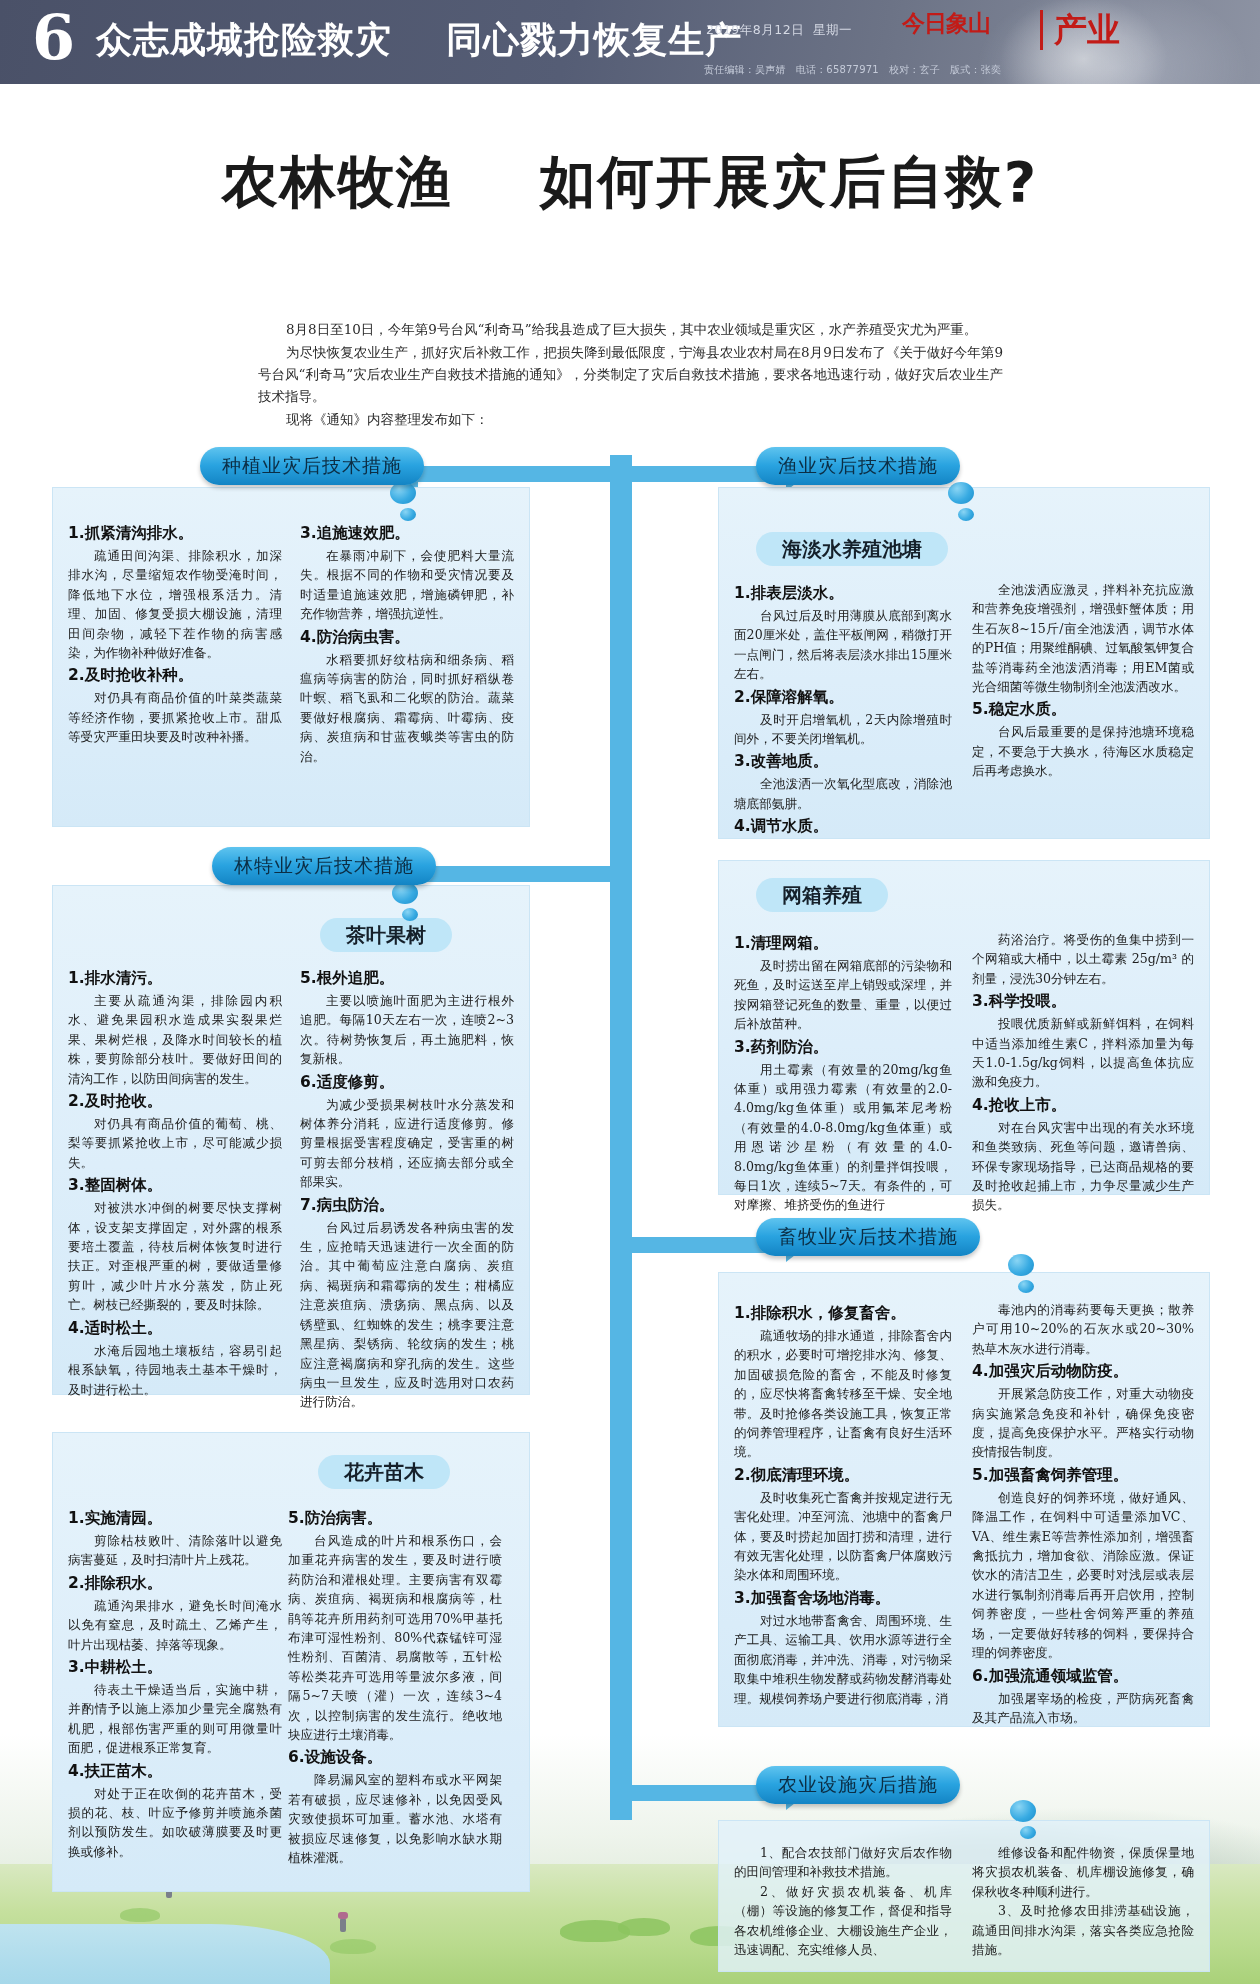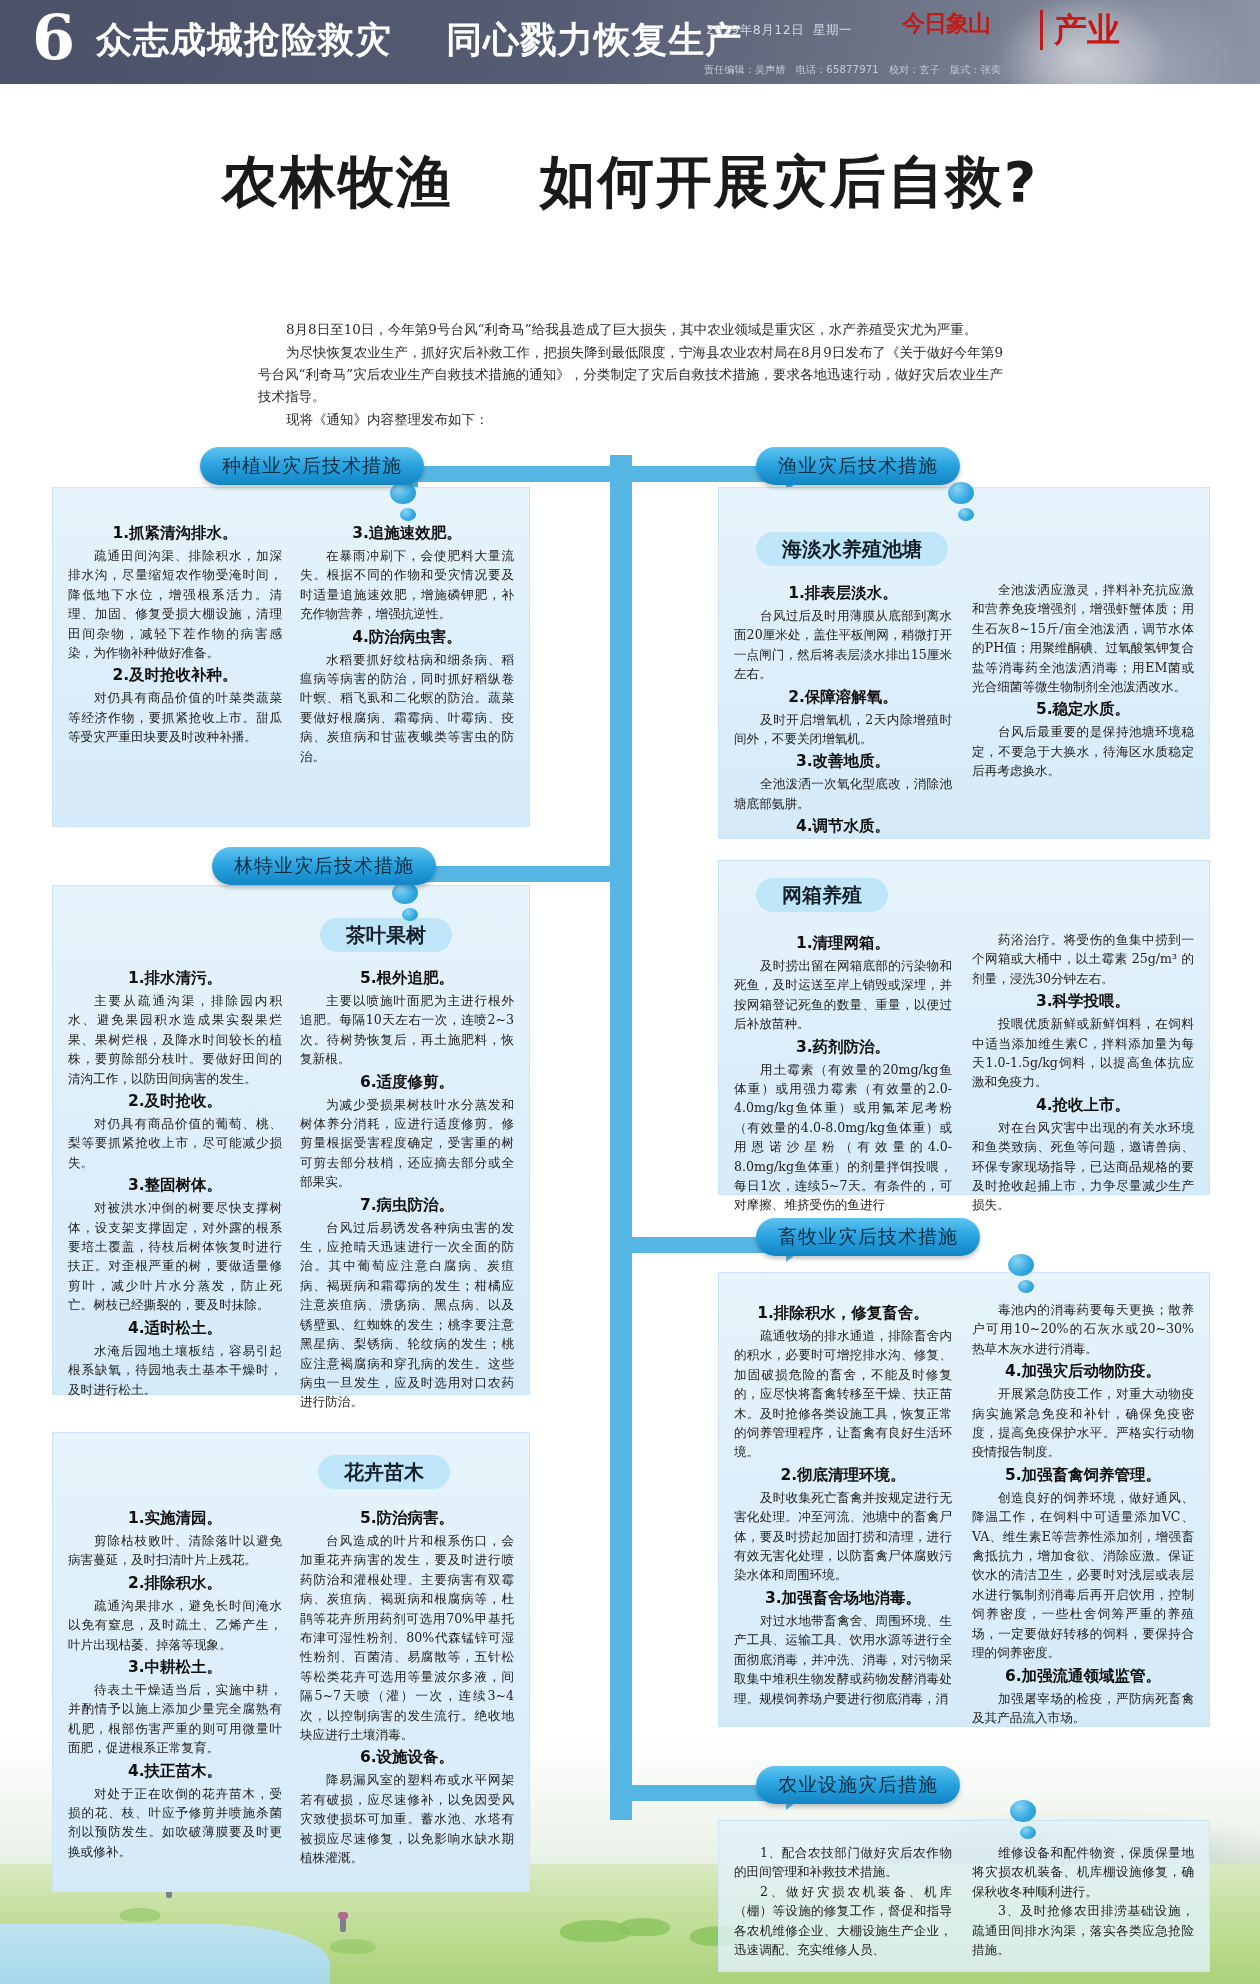--- a/index.html
+++ b/index.html
@@ -119,21 +119,21 @@
     z-index: 4;
   }
 
   .col {
     position: absolute;
     font-family: "DejaVu Serif", "Liberation Serif", serif;
     font-size: 12.6px; line-height: 19.4px; color: #1d1d1d;
     text-align: justify;
   }
   .col .h {
-    display: block; text-align: center; font-weight: 700;
+    display: block; font-weight: 700;
     font-size: 15.5px; line-height: 26px; color: #111;
     font-family: "DejaVu Sans","Liberation Sans", sans-serif;
   }
   .col .b { display: block; text-indent: 26px; }
 
   
   .scenery {
     position: absolute; left: 0; bottom: 0; width: 1260px; height: 250px;
     overflow: hidden; z-index: 0;
   }
@@ -267,21 +267,21 @@
   <div class="col above" style="left:68px;top:1505px;width:214px;">
     <span class="h">1.实施清园。</span>
     <span class="b">剪除枯枝败叶、清除落叶以避免病害蔓延，及时扫清叶片上残花。</span>
     <span class="h">2.排除积水。</span>
     <span class="b">疏通沟果排水，避免长时间淹水以免有窒息，及时疏土、乙烯产生，叶片出现枯萎、掉落等现象。</span>
     <span class="h">3.中耕松土。</span>
     <span class="b">待表土干燥适当后，实施中耕，并酌情予以施上添加少量完全腐熟有机肥，根部伤害严重的则可用微量叶面肥，促进根系正常复育。</span>
     <span class="h">4.扶正苗木。</span>
     <span class="b">对处于正在吹倒的花卉苗木，受损的花、枝、叶应予修剪并喷施杀菌剂以预防发生。如吹破薄膜要及时更换或修补。</span>
   </div>
-  <div class="col above" style="left:300px;top:1505px;width:214px;">
+  <div class="col above" style="left:288px;top:1505px;width:214px;">
     <span class="h">5.防治病害。</span>
     <span class="b">台风造成的叶片和根系伤口，会加重花卉病害的发生，要及时进行喷药防治和灌根处理。主要病害有双霉病、炭疽病、褐斑病和根腐病等，杜鹃等花卉所用药剂可选用70%甲基托布津可湿性粉剂、80%代森锰锌可湿性粉剂、百菌清、易腐散等，五针松等松类花卉可选用等量波尔多液，间隔5~7天喷（灌）一次，连续3~4次，以控制病害的发生流行。绝收地块应进行土壤消毒。</span>
     <span class="h">6.设施设备。</span>
     <span class="b">降易漏风室的塑料布或水平网架若有破损，应尽速修补，以免因受风灾致使损坏可加重。蓄水池、水塔有被损应尽速修复，以免影响水缺水期植株灌溉。</span>
   </div>
 
   <div class="panel" style="left:718px;top:487px;width:492px;height:352px;"></div>
   <div class="panel-title" style="left:756px;top:447px;">渔业灾后技术措施</div>
   <div class="bub" style="left:948px;top:482px;width:26px;height:22px;"></div>
   <div class="bub" style="left:958px;top:508px;width:16px;height:13px;"></div>
@@ -319,21 +319,21 @@
     <span class="b">对在台风灾害中出现的有关水环境和鱼类致病、死鱼等问题，邀请兽病、环保专家现场指导，已达商品规格的要及时抢收起捕上市，力争尽量减少生产损失。</span>
   </div>
 
   <div class="panel" style="left:718px;top:1272px;width:492px;height:455px;"></div>
   <div class="panel-title" style="left:756px;top:1218px;">畜牧业灾后技术措施</div>
   <div class="bub" style="left:1008px;top:1254px;width:26px;height:22px;"></div>
   <div class="bub" style="left:1018px;top:1280px;width:16px;height:13px;"></div>
 
   <div class="col above" style="left:734px;top:1300px;width:218px;">
     <span class="h">1.排除积水，修复畜舍。</span>
-    <span class="b">疏通牧场的排水通道，排除畜舍内的积水，必要时可增挖排水沟、修复、加固破损危险的畜舍，不能及时修复的，应尽快将畜禽转移至干燥、扶正苗木。及时抢修各类设施工具，恢复正常的饲养管理程序，让畜禽有良好生活环境。</span>
+    <span class="b">疏通牧场的排水通道，排除畜舍内的积水，必要时可增挖排水沟、修复、加固破损危险的畜舍，不能及时修复的，应尽快将畜禽转移至干燥、安全地带。及时抢修各类设施工具，恢复正常的饲养管理程序，让畜禽有良好生活环境。</span>
     <span class="h">2.彻底清理环境。</span>
     <span class="b">及时收集死亡畜禽并按规定进行无害化处理。冲至河流、池塘中的畜禽尸体，要及时捞起加固打捞和清理，进行有效无害化处理，以防畜禽尸体腐败污染水体和周围环境。</span>
     <span class="h">3.加强畜舍场地消毒。</span>
     <span class="b">对过水地带畜禽舍、周围环境、生产工具、运输工具、饮用水源等进行全面彻底消毒，并冲洗、消毒，对污物采取集中堆积生物发酵或药物发酵消毒处理。规模饲养场户要进行彻底消毒，消</span>
   </div>
   <div class="col above" style="left:972px;top:1300px;width:222px;">
     <span class="b">毒池内的消毒药要每天更换；散养户可用10~20%的石灰水或20~30%热草木灰水进行消毒。</span>
     <span class="h">4.加强灾后动物防疫。</span>
     <span class="b">开展紧急防疫工作，对重大动物疫病实施紧急免疫和补针，确保免疫密度，提高免疫保护水平。严格实行动物疫情报告制度。</span>
     <span class="h">5.加强畜禽饲养管理。</span>

